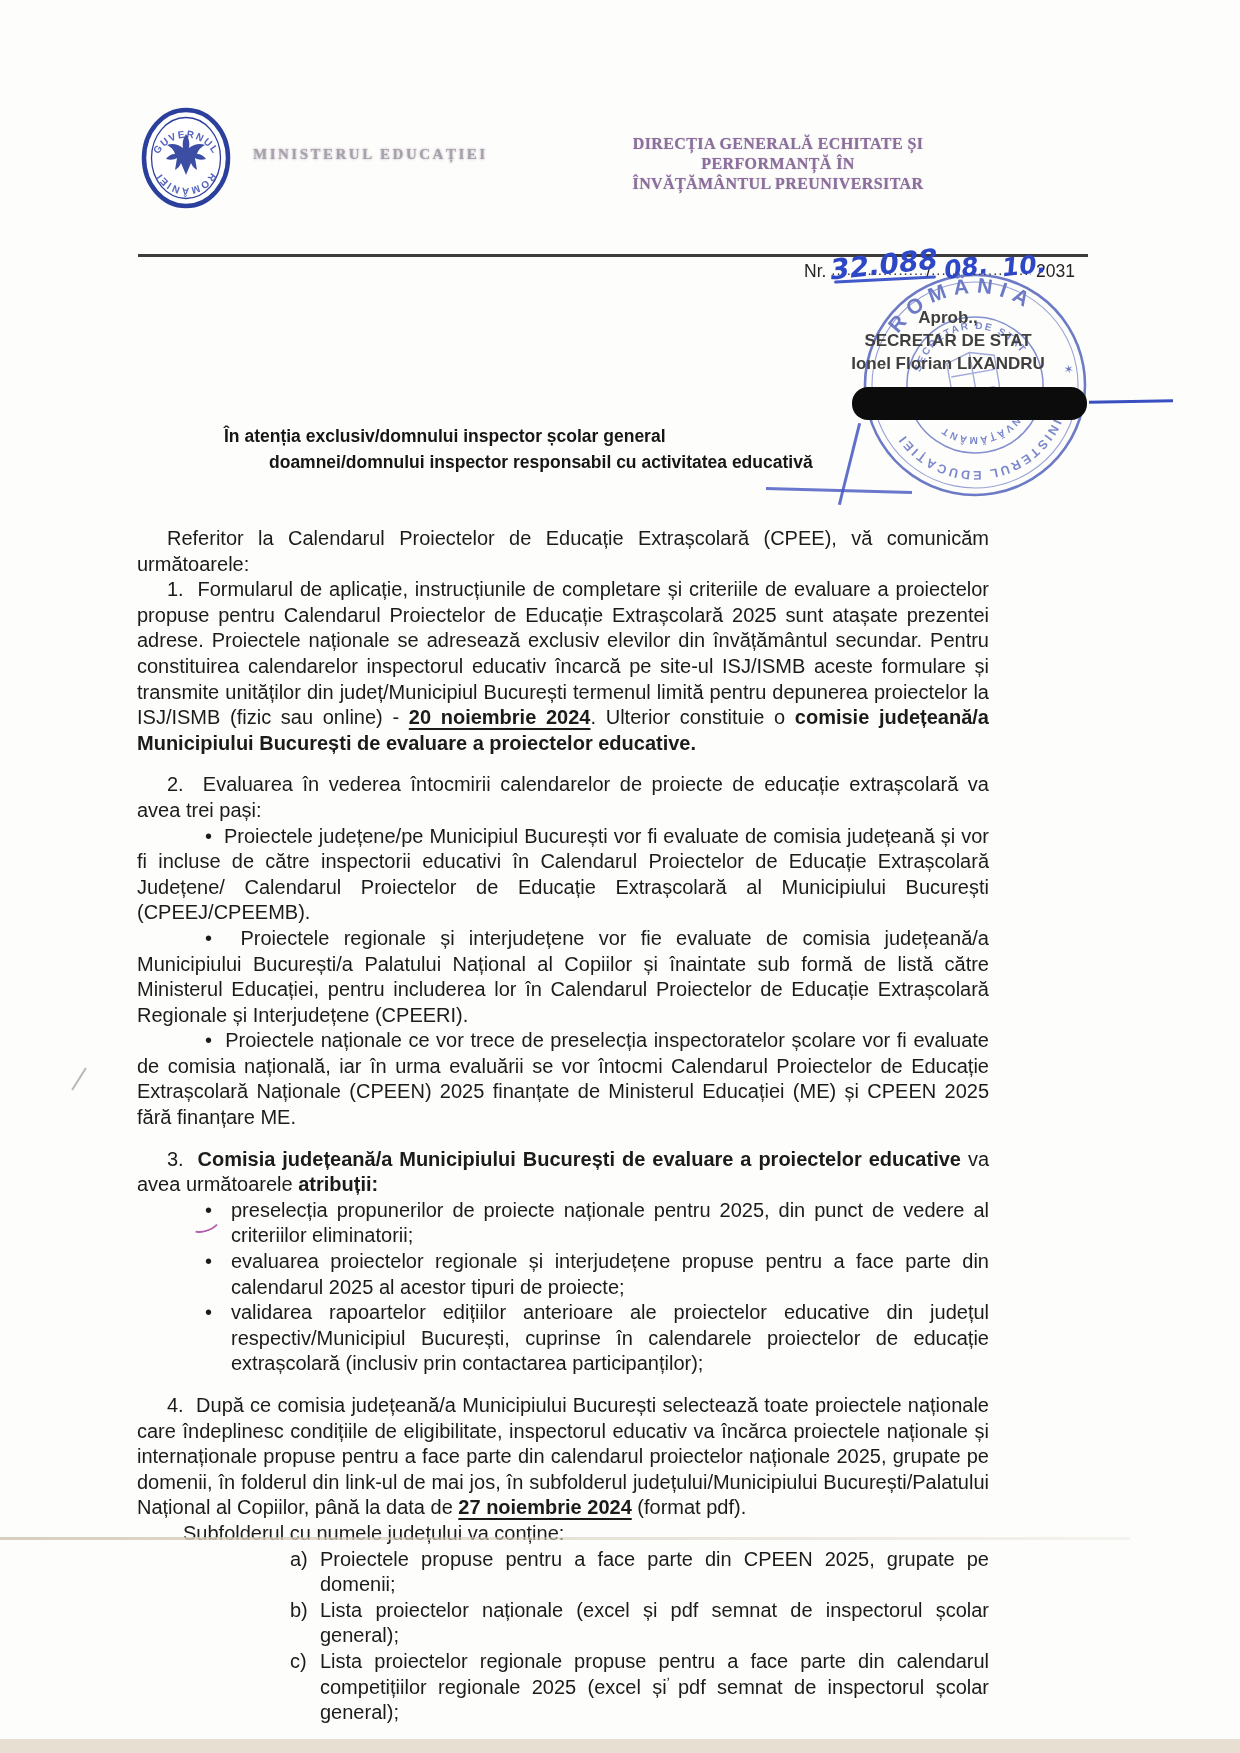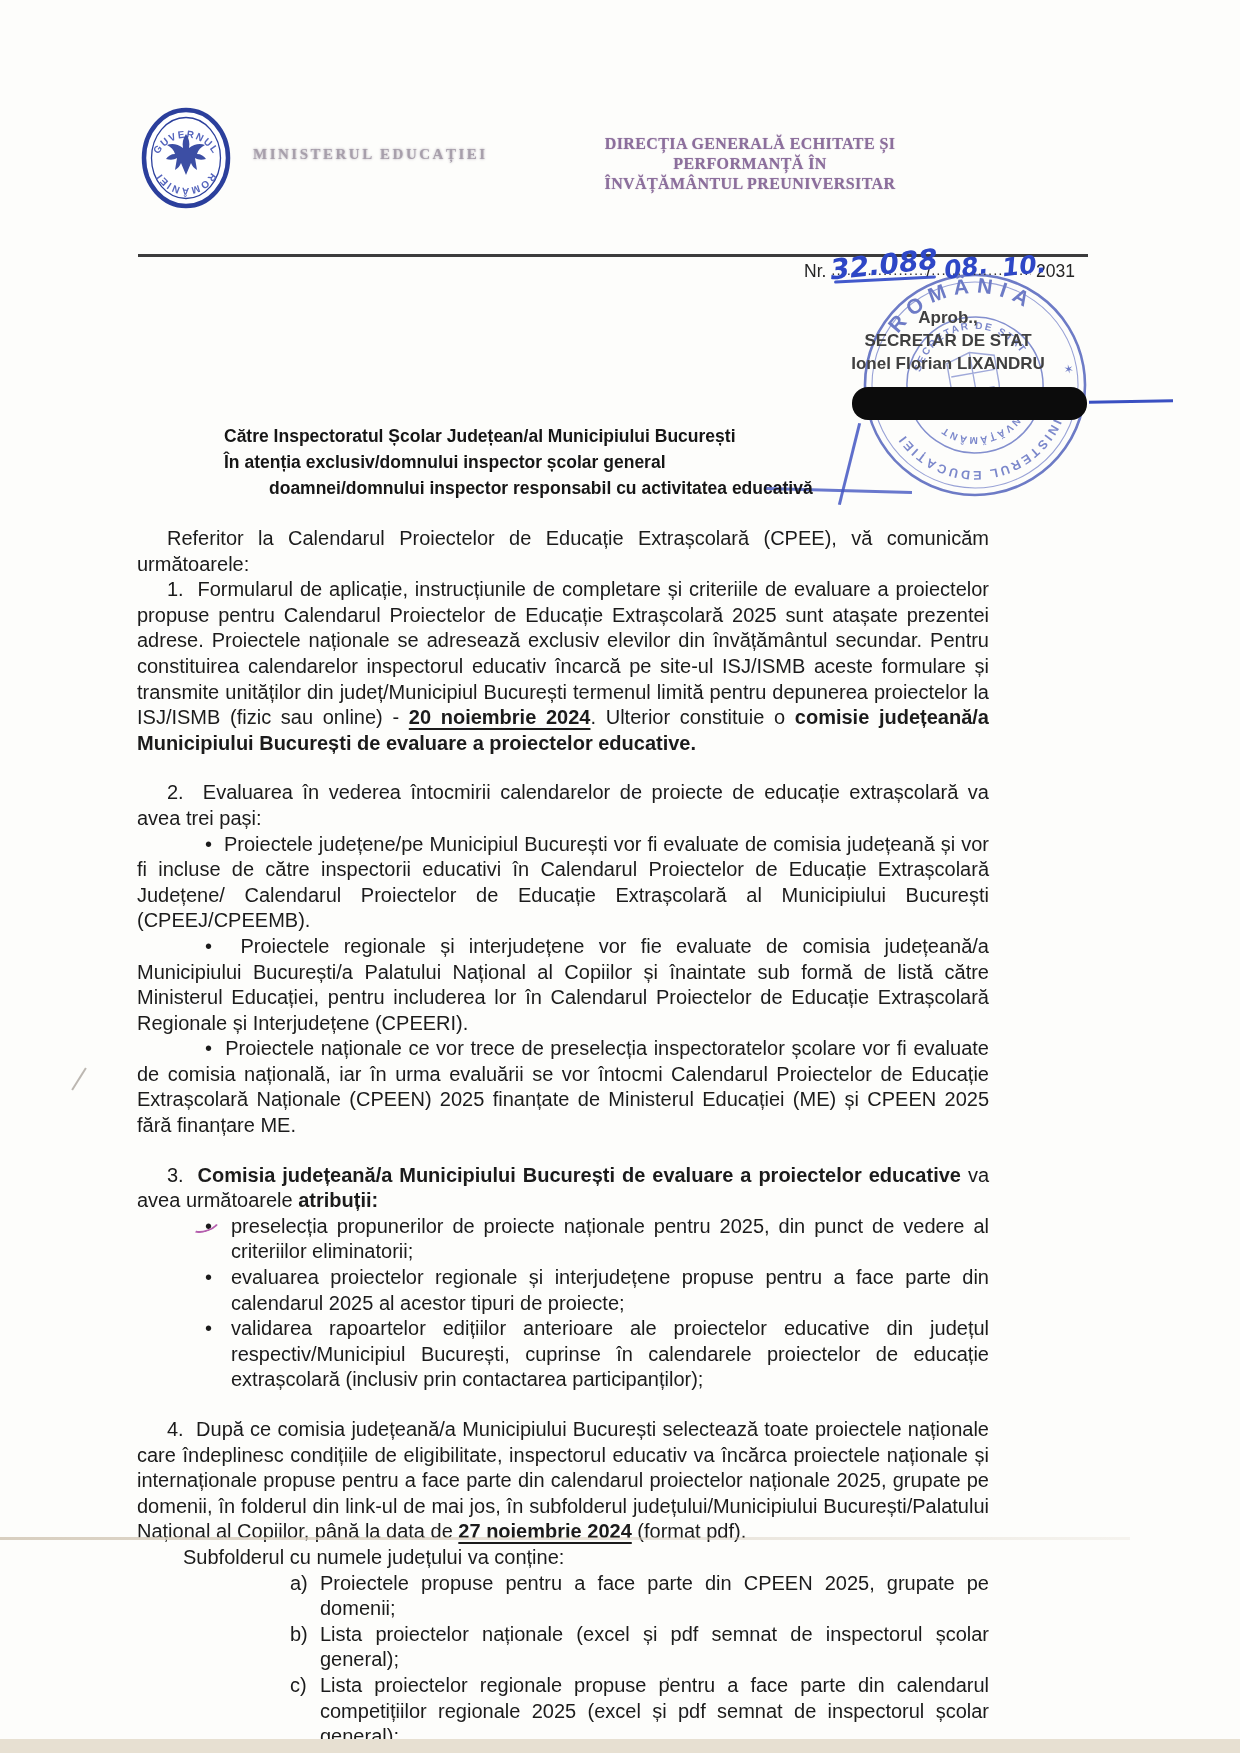--- a/index.html
+++ b/index.html
@@ -3,21 +3,21 @@
 <meta charset="utf-8">
 <style>
   html,body{margin:0;padding:0;background:#888;}
   .page{position:relative;width:1240px;height:1753px;margin:0 auto;background:#fdfdfb;
         font-family:"Liberation Sans",sans-serif;color:#1c1c1c;overflow:hidden;}
   
   .logo{position:absolute;left:138px;top:106px;width:96px;height:104px;}
   .ministry{position:absolute;left:253px;top:146px;font-family:"Liberation Serif",serif;
         font-weight:bold;font-size:15px;letter-spacing:2.5px;color:#a79fab;
         text-shadow:0 0 2.5px rgba(167,159,171,.95);}
-  .directorate{position:absolute;left:540px;top:134px;width:420px;text-align:center;
+  .directorate{position:absolute;left:568px;top:134px;width:420px;text-align:center;
         font-family:"Liberation Serif",serif;font-weight:bold;font-size:16px;line-height:20px;
         color:#8c6f9c;letter-spacing:.4px;text-shadow:0 0 1px rgba(140,111,156,.7);}
   .divider{position:absolute;left:138px;top:254px;width:950px;height:3px;background:#3c3c3c;}
   
   .refline{position:absolute;left:804px;top:261px;width:300px;font-size:17.5px;color:#262626;z-index:3;}
   .refline .dots{display:inline-block;overflow:hidden;white-space:nowrap;height:21px;
         vertical-align:bottom;font-size:15px;letter-spacing:1px;color:#333;}
   .dots-a{width:95px;} .dots-b{width:100px;}
   .hw{position:absolute;font-family:"DejaVu Sans",sans-serif;font-style:italic;font-weight:bold;
         color:#2e47c6;z-index:4;}
@@ -42,21 +42,21 @@
   
   .addressee{position:absolute;left:224px;top:424px;width:720px;font-weight:bold;font-size:17.5px;
         line-height:25.8px;color:#161616;z-index:3;}
   .addressee .indent{margin-left:45px;}
   
   .body-text{position:absolute;left:137px;top:526px;width:852px;font-size:20px;line-height:25.6px;
         text-align:justify;color:#1b1b1b;z-index:1;}
   .p{margin:0;}
   .p.para{text-indent:30px;}
   .p.bullet{text-indent:68px;}
-  .p.gap{margin-top:24px;}
+  .p.gap{margin-top:16px;}
   .p.sub{margin-left:68px;display:flex;}
   .p.sub .marker{flex:0 0 26px;}
   .p.abc{margin-left:153px;display:flex;}
   .p.abc .marker{flex:0 0 30px;}
   .p .content{flex:1;text-align:justify;}
   .p.subfolder{margin-left:46px;}
   .b{font-weight:bold;}
   .u{text-decoration:underline;text-decoration-thickness:2px;text-underline-offset:4px;}
   
   .crease{position:absolute;left:0;top:1537px;width:1130px;height:3px;
@@ -144,21 +144,20 @@
     <div>SECRETAR DE STAT</div>
     <div>Ionel Florian LIXANDRU</div>
   </div>
 
   <div class="redaction"></div>
   <div class="pen-line-right"></div>
   <div class="pen-diag"></div>
   <div class="pen-strike"></div>
 
   <div class="addressee">
-    <div>Către Inspectoratul Școlar Județean/al Municipiului București</div>
     <div>În atenția exclusiv/domnului inspector școlar general</div>
     <div class="indent">doamnei/domnului inspector responsabil cu activitatea educativă</div>
   </div>
 
   <div class="body-text" id="body-host">
       <div class="p para"><span>Referitor la Calendarul Proiectelor de Educație Extrașcolară (CPEE), vă comunicăm următoarele:</span></div>
       <div class="p para"><span>1.&nbsp; Formularul de aplicație, instrucțiunile de completare și criteriile de evaluare a proiectelor propuse pentru Calendarul Proiectelor de Educație Extrașcolară 2025 sunt atașate prezentei adrese. Proiectele naționale se adresează exclusiv elevilor din învățământul secundar. Pentru constituirea calendarelor inspectorul educativ încarcă pe site-ul ISJ/ISMB aceste formulare și transmite unităților din județ/Municipiul București termenul limită pentru depunerea proiectelor la ISJ/ISMB (fizic sau online) - </span><span class="b u">20 noiembrie 2024</span><span>. Ulterior constituie o </span><span class="b">comisie județeană/a Municipiului București de evaluare a proiectelor educative.</span></div>
       <div class="p para gap"><span>2.&nbsp; Evaluarea în vederea întocmirii calendarelor de proiecte de educație extrașcolară va avea trei pași:</span></div>
       <div class="p bullet"><span>•&nbsp; Proiectele județene/pe Municipiul București vor fi evaluate de comisia județeană și vor fi incluse de către inspectorii educativi în Calendarul Proiectelor de Educație Extrașcolară Județene/ Calendarul Proiectelor de Educație Extrașcolară al Municipiului București (CPEEJ/CPEEMB).</span></div>
       <div class="p bullet"><span>•&nbsp; Proiectele regionale și interjudețene vor fie evaluate de comisia județeană/a Municipiului București/a Palatului Național al Copiilor și înaintate sub formă de listă către Ministerul Educației, pentru includerea lor în Calendarul Proiectelor de Educație Extrașcolară Regionale și Interjudețene (CPEERI).</span></div>

